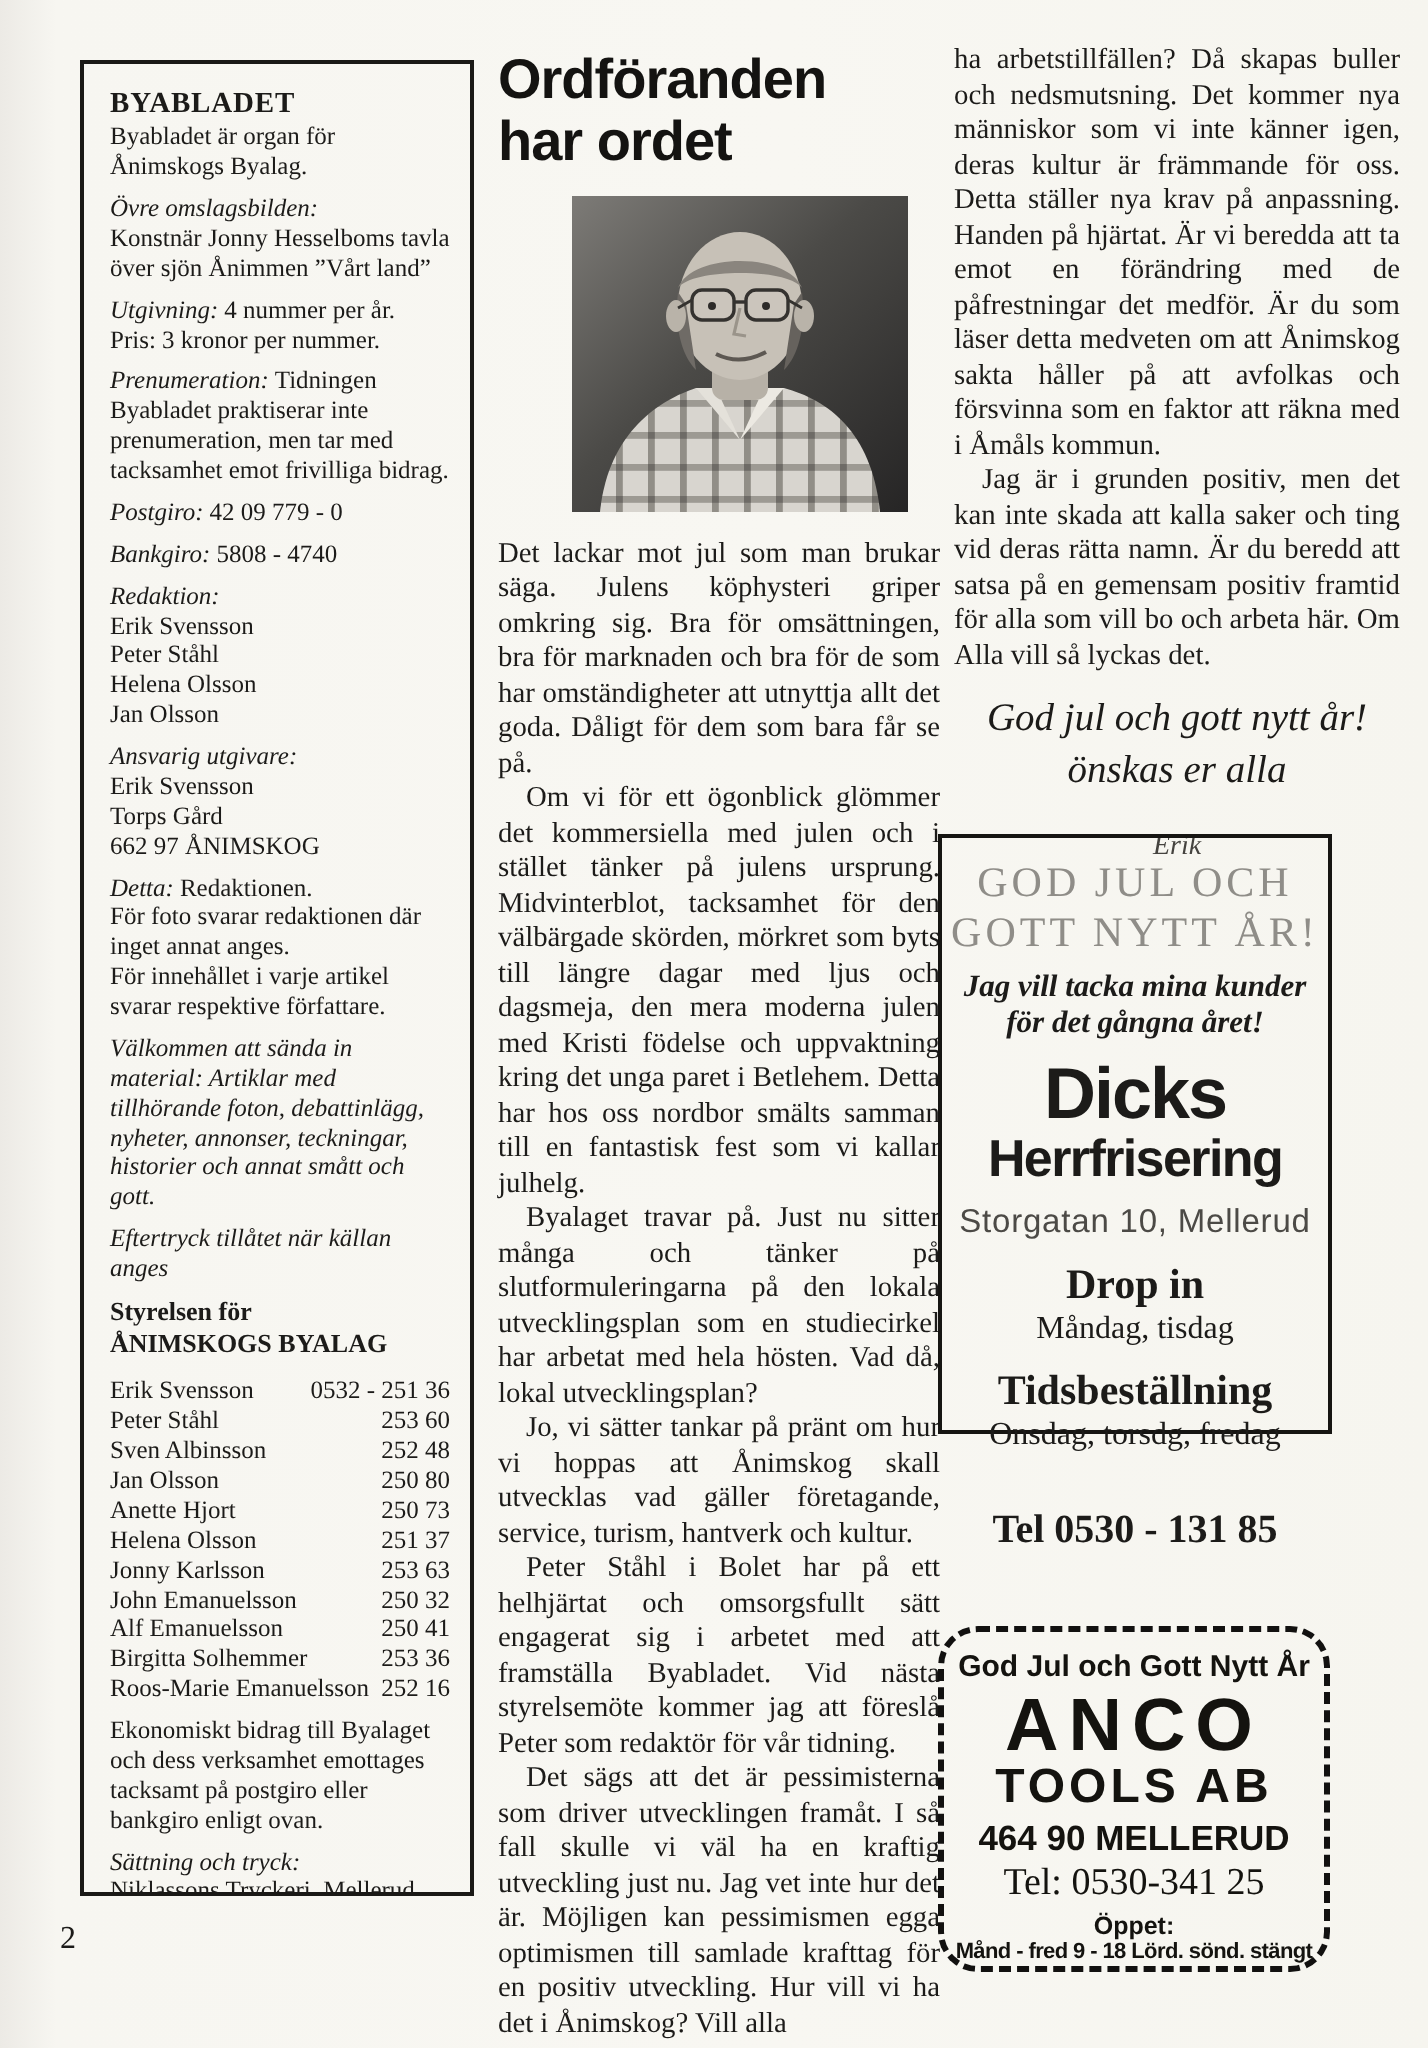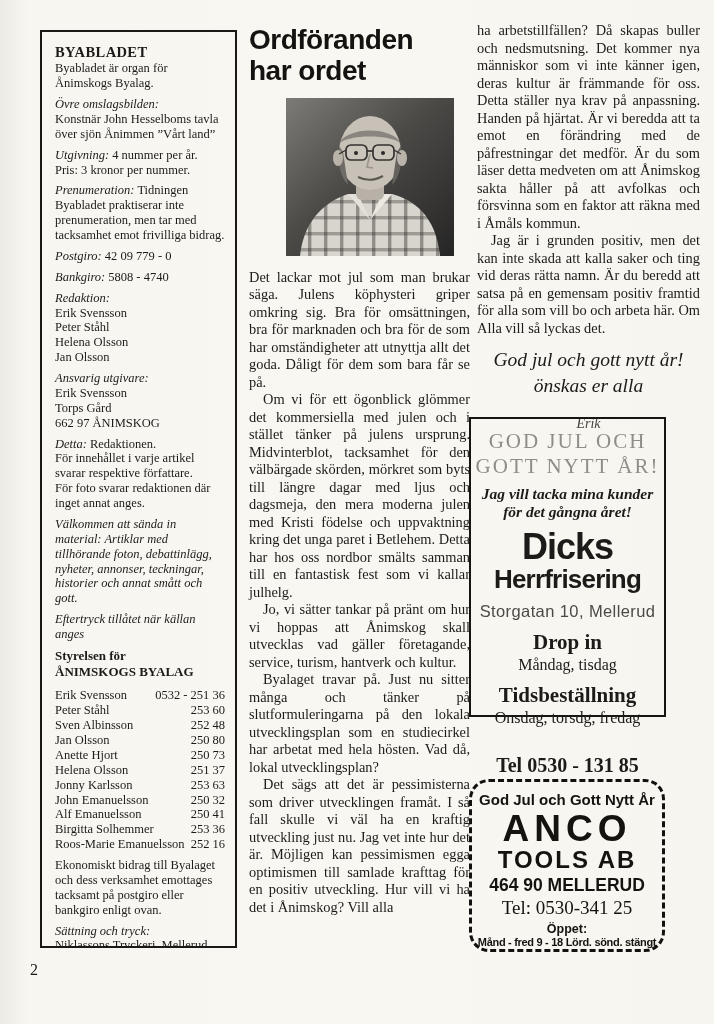--- a/index.html
+++ b/index.html
@@ -48,21 +48,21 @@
   .dicks-thanks { font-weight:bold; font-style:italic; font-size:15.5px; line-height:1.22; margin-top:6px; }
   .dicks-name1  { font-family:"Liberation Sans",sans-serif; font-weight:700; font-size:36px; line-height:1.02; margin-top:7px; letter-spacing:-1px; }
   .dicks-name2  { font-family:"Liberation Sans",sans-serif; font-weight:700; font-size:26px; line-height:1.05; letter-spacing:-.8px; }
   .dicks-addr   { font-family:"Liberation Sans",sans-serif; font-size:16.5px; color:#4c4a46; margin-top:9px; letter-spacing:.4px; }
   .dicks-h      { font-weight:bold; font-size:21px; margin-top:9px; }
   .dicks-d      { font-size:16px; margin-top:1px; }
   .dicks-tel    { font-weight:bold; font-size:20px; margin-top:27px; }
 
   
   .anco {
-    position:absolute; left:469px; top:779px; width:196px; height:173px;
+    position:absolute; left:469px; top:813px; width:196px; height:173px;
     border:3px dashed #121110; border-radius:20px; text-align:center; padding-top:9px;
     font-family:"Liberation Sans", sans-serif; color:#14130f;
   }
   .anco-greet { font-weight:700; font-size:15px; }
   .anco-name  { font-weight:700; font-size:37px; line-height:1.0; letter-spacing:5px; margin-top:2px; }
   .anco-sub   { font-weight:700; font-size:24px; letter-spacing:2px; line-height:1.08; }
   .anco-addr  { font-weight:700; font-size:17.5px; margin-top:2px; }
   .anco-tel   { font-family:"Liberation Serif",serif; font-size:19px; margin-top:1px; }
   .anco-open  { font-weight:700; font-size:12.5px; margin-top:3px; }
   .anco-hours { font-weight:700; font-size:11px; letter-spacing:-.3px; }
@@ -74,21 +74,21 @@
 
 <div class="page">
 
   <div class="masthead">
     <div class="mh-block">
       <div class="mh-title">BYABLADET</div>
       <div>Byabladet är organ för Ånimskogs Byalag.</div>
     </div>
     <div class="mh-block">
       <div class="it">Övre omslagsbilden:</div>
-      <div>Konstnär John Hesselboms tavla över sjön Ånimmen ”Vårt land”</div>
+      <div>Konstnär Jonny Hesselboms tavla över sjön Ånimmen ”Vårt land”</div>
     </div>
     <div class="mh-block">
       <div><span class="lbl">Utgivning:</span><span>4 nummer per år.</span></div>
       <div>Pris: 3 kronor per nummer.</div>
     </div>
     <div class="mh-block">
       <span class="lbl">Prenumeration:</span><span>Tidningen Byabladet praktiserar inte prenumeration, men tar med tacksamhet emot frivilliga bidrag.</span>
     </div>
     <div class="mh-block">
       <span class="lbl">Postgiro:</span><span>42 09 779 - 0</span>
@@ -104,22 +104,22 @@
       <div>Jan Olsson</div>
     </div>
     <div class="mh-block">
       <div class="it">Ansvarig utgivare:</div>
       <div>Erik Svensson</div>
       <div>Torps Gård</div>
       <div>662 97 ÅNIMSKOG</div>
     </div>
     <div class="mh-block">
       <div><span class="lbl">Detta:</span><span>Redaktionen.</span></div>
+      <div>För foto svarar redaktionen där inget annat anges.</div>
       <div>För innehållet i varje artikel svarar respektive författare.</div>
-      <div>För foto svarar redaktionen där inget annat anges.</div>
     </div>
     <div class="mh-block it">Välkommen att sända in material: Artiklar med tillhörande foton, debattinlägg, nyheter, annonser, teckningar, historier och annat smått och gott.</div>
     <div class="mh-block it">Eftertryck tillåtet när källan anges</div>
     <div class="board-head">
       <div>Styrelsen för</div>
       <div>ÅNIMSKOGS BYALAG</div>
     </div>
     <div class="mh-block">
       <div class="member">
           <span>Erik Svensson</span>
@@ -210,22 +210,23 @@
       <path d="M60,52 L53,56 M108,52 L115,56" stroke="#34322f" stroke-width="1.4" fill="none"></path>
       <circle cx="70" cy="55" r="2" fill="#2c2a28"></circle>
       <circle cx="97" cy="55" r="2" fill="#2c2a28"></circle>
       <path d="M84,56 L81,69 L87,70" stroke="#9a948a" stroke-width="1.6" fill="none"></path>
       <path d="M72,79 Q84,85 97,78" stroke="#5d5852" stroke-width="2" fill="none"></path>
     </svg>
 
     <div class="bodytext">
       <p>Det lackar mot jul som man brukar säga. Julens köphysteri griper omkring sig. Bra för omsättningen, bra för marknaden och bra för de som har omständigheter att utnyttja allt det goda. Dåligt för dem som bara får se på.</p>
       <p class="ind">Om vi för ett ögonblick glömmer det kommersiella med julen och i stället tänker på julens ursprung. Midvinterblot, tacksamhet för den välbärgade skörden, mörkret som byts till längre dagar med ljus och dagsmeja, den mera moderna julen med Kristi födelse och uppvaktning kring det unga paret i Betlehem. Detta har hos oss nordbor smälts samman till en fantastisk fest som vi kallar julhelg.</p>
+      <p class="ind">Byalaget travar på. Just nu sitter många och tänker på slutformuleringarna på den lokala utvecklingsplan som en studiecirkel har arbetat med hela hösten. Vad då, lokal utvecklingsplan?</p>
       <p class="ind">Jo, vi sätter tankar på pränt om hur vi hoppas att Ånimskog skall utvecklas vad gäller företagande, service, turism, hantverk och kultur.</p>
-      <p class="ind">Byalaget travar på. Just nu sitter många och tänker på slutformuleringarna på den lokala utvecklingsplan som en studiecirkel har arbetat med hela hösten. Vad då, lokal utvecklingsplan?</p>
+      <p class="ind">Peter Ståhl i Bolet har på ett helhjärtat och omsorgsfullt sätt engagerat sig i arbetet med att framställa Byabladet. Vid nästa styrelsemöte kommer jag att föreslå Peter som redaktör för vår tidning.</p>
       <p class="ind">Det sägs att det är pessimisterna som driver utvecklingen framåt. I så fall skulle vi väl ha en kraftig utveckling just nu. Jag vet inte hur det är. Möjligen kan pessimismen egga optimismen till samlade krafttag för en positiv utveckling. Hur vill vi ha det i Ånimskog? Vill alla</p>
     </div>
   </div>
 
   <div class="rtext bodytext">
     <p>ha arbetstillfällen? Då skapas buller och nedsmutsning. Det kommer nya människor som vi inte känner igen, deras kultur är främmande för oss. Detta ställer nya krav på anpassning. Handen på hjärtat. Är vi beredda att ta emot en förändring med de påfrestningar det medför. Är du som läser detta medveten om att Ånimskog sakta håller på att avfolkas och försvinna som en faktor att räkna med i Åmåls kommun.</p>
     <p class="ind">Jag är i grunden positiv, men det kan inte skada att kalla saker och ting vid deras rätta namn. Är du beredd att satsa på en gemensam positiv framtid för alla som vill bo och arbeta här. Om Alla vill så lyckas det.</p>
     <div class="closing">
       <div>God jul och gott nytt år!</div>
       <div>önskas er alla</div>

